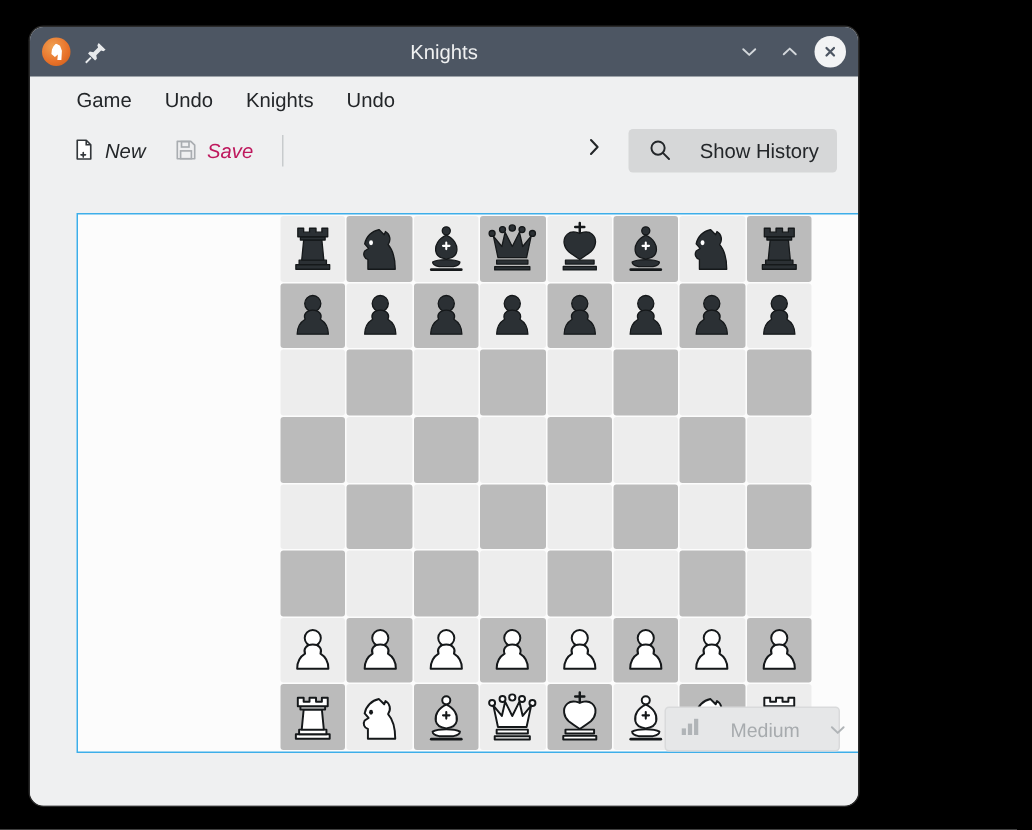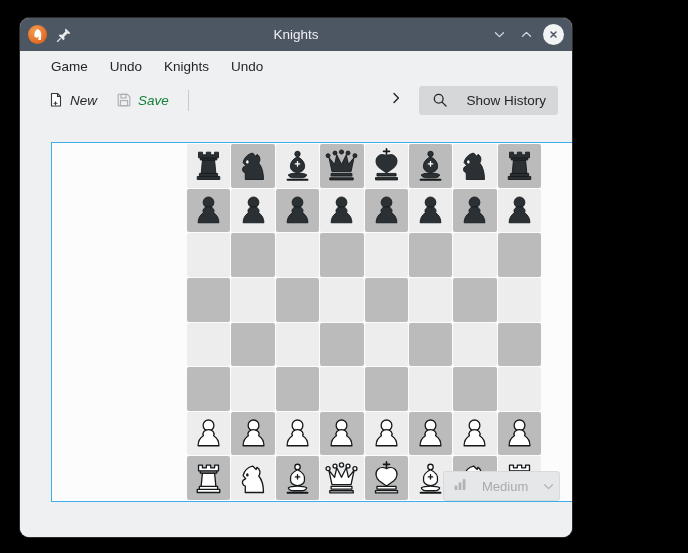--- a/index.html
+++ b/index.html
@@ -132,21 +132,21 @@
     display: flex;
     align-items: center;
     gap: 6px;
     font-size: 13.5px;
     color: #232629;
     padding: 5px 9px;
     border-radius: 3px;
     white-space: nowrap;
     font-style: italic;
   }
-  .tb-item.disabled { color: #15803d; }
+  .tb-item.disabled { color: #be185d; }
   .tb-icon { width: 17px; height: 17px; display:flex; align-items:center; justify-content:center; flex:none;}
   .tb-sep {
     width: 1px;
     height: 21px;
     background: #c8cbcd;
     margin: 0 10px;
     flex: none;
   }
   .tb-overflow {
     margin-left: auto;
@@ -222,21 +222,21 @@
     position: absolute;
     right: 12px;
     bottom: 36px;
     width: 117px;
     height: 30px;
     background: #e6e7e8;
     border: 1px solid #d9dadb;
     border-radius: 3px;
     display: flex;
     align-items: center;
-    gap: 14px;
+    gap: 19px;
     padding: 0 9px;
     box-sizing: border-box;
     color: #a7abae;
     font-size: 13px;
   }
   #difficulty .chev { margin-left: auto; display:flex; }
 </style>
 </head>
 <body>
 

